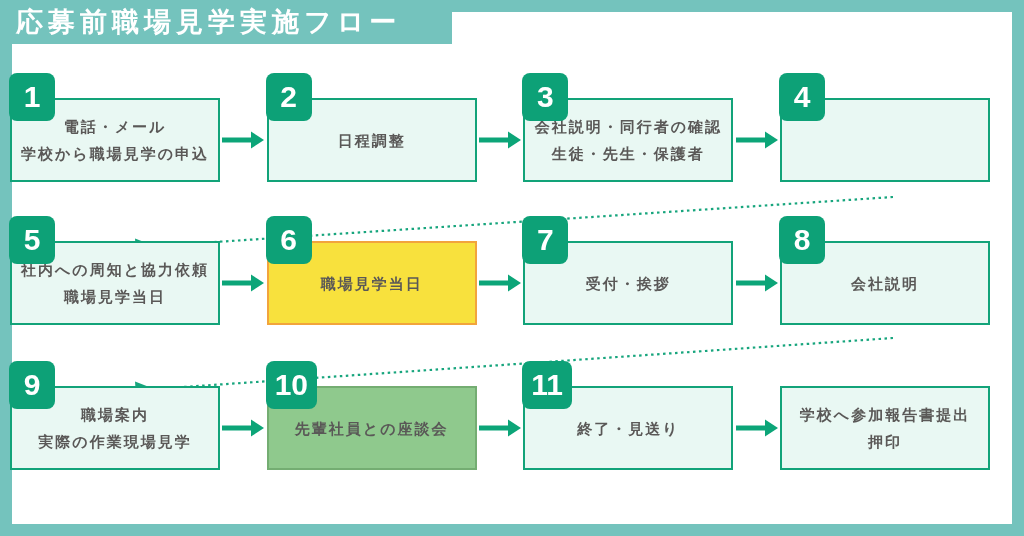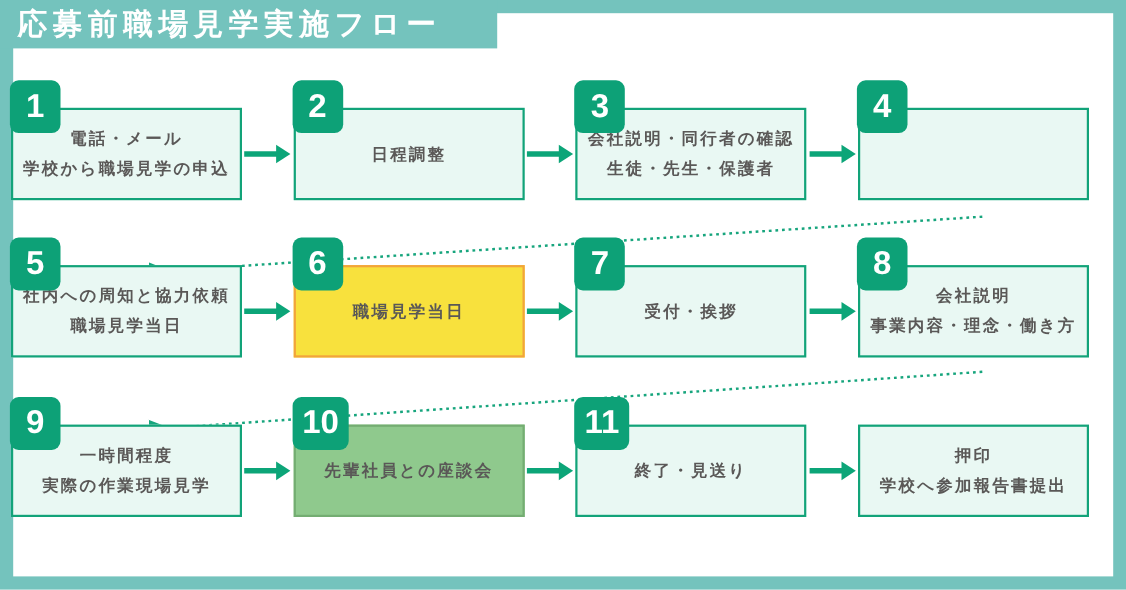--- a/index.html
+++ b/index.html
@@ -169,29 +169,28 @@
         <div class="harrow">
       <svg width="44" height="22" viewBox="0 0 44 22">
         <line x1="1" y1="11" x2="31" y2="11" stroke="#0ca578" stroke-width="5"></line>
         <path d="M30,2.5 L43,11 L30,19.5 Z" fill="#0ca578"></path>
       </svg>
     </div>
         <div class="step-cell">
       <div class="step-badge">8</div>
       <div class="step-lines">
             <div>会社説明</div>
-            <div>事業内容・理念・働き方</div>
           </div>
     </div>
       </div>
       <div class="flow-row r2">
         <div class="step-cell">
       <div class="step-badge">9</div>
       <div class="step-lines">
-            <div>一時間程度</div>
+            <div>職場案内</div>
             <div>実際の作業現場見学</div>
           </div>
     </div>
         <div class="harrow">
       <svg width="44" height="22" viewBox="0 0 44 22">
         <line x1="1" y1="11" x2="31" y2="11" stroke="#0ca578" stroke-width="5"></line>
         <path d="M30,2.5 L43,11 L30,19.5 Z" fill="#0ca578"></path>
       </svg>
     </div>
         <div class="step-cell green">
@@ -213,20 +212,20 @@
           </div>
     </div>
         <div class="harrow">
       <svg width="44" height="22" viewBox="0 0 44 22">
         <line x1="1" y1="11" x2="31" y2="11" stroke="#0ca578" stroke-width="5"></line>
         <path d="M30,2.5 L43,11 L30,19.5 Z" fill="#0ca578"></path>
       </svg>
     </div>
         <div class="step-cell">
       <div class="step-lines">
+            <div>学校へ参加報告書提出</div>
             <div>押印</div>
-            <div>学校へ参加報告書提出</div>
           </div>
     </div>
       </div>
     </div>
 
 </div>
 
 </body></html>

